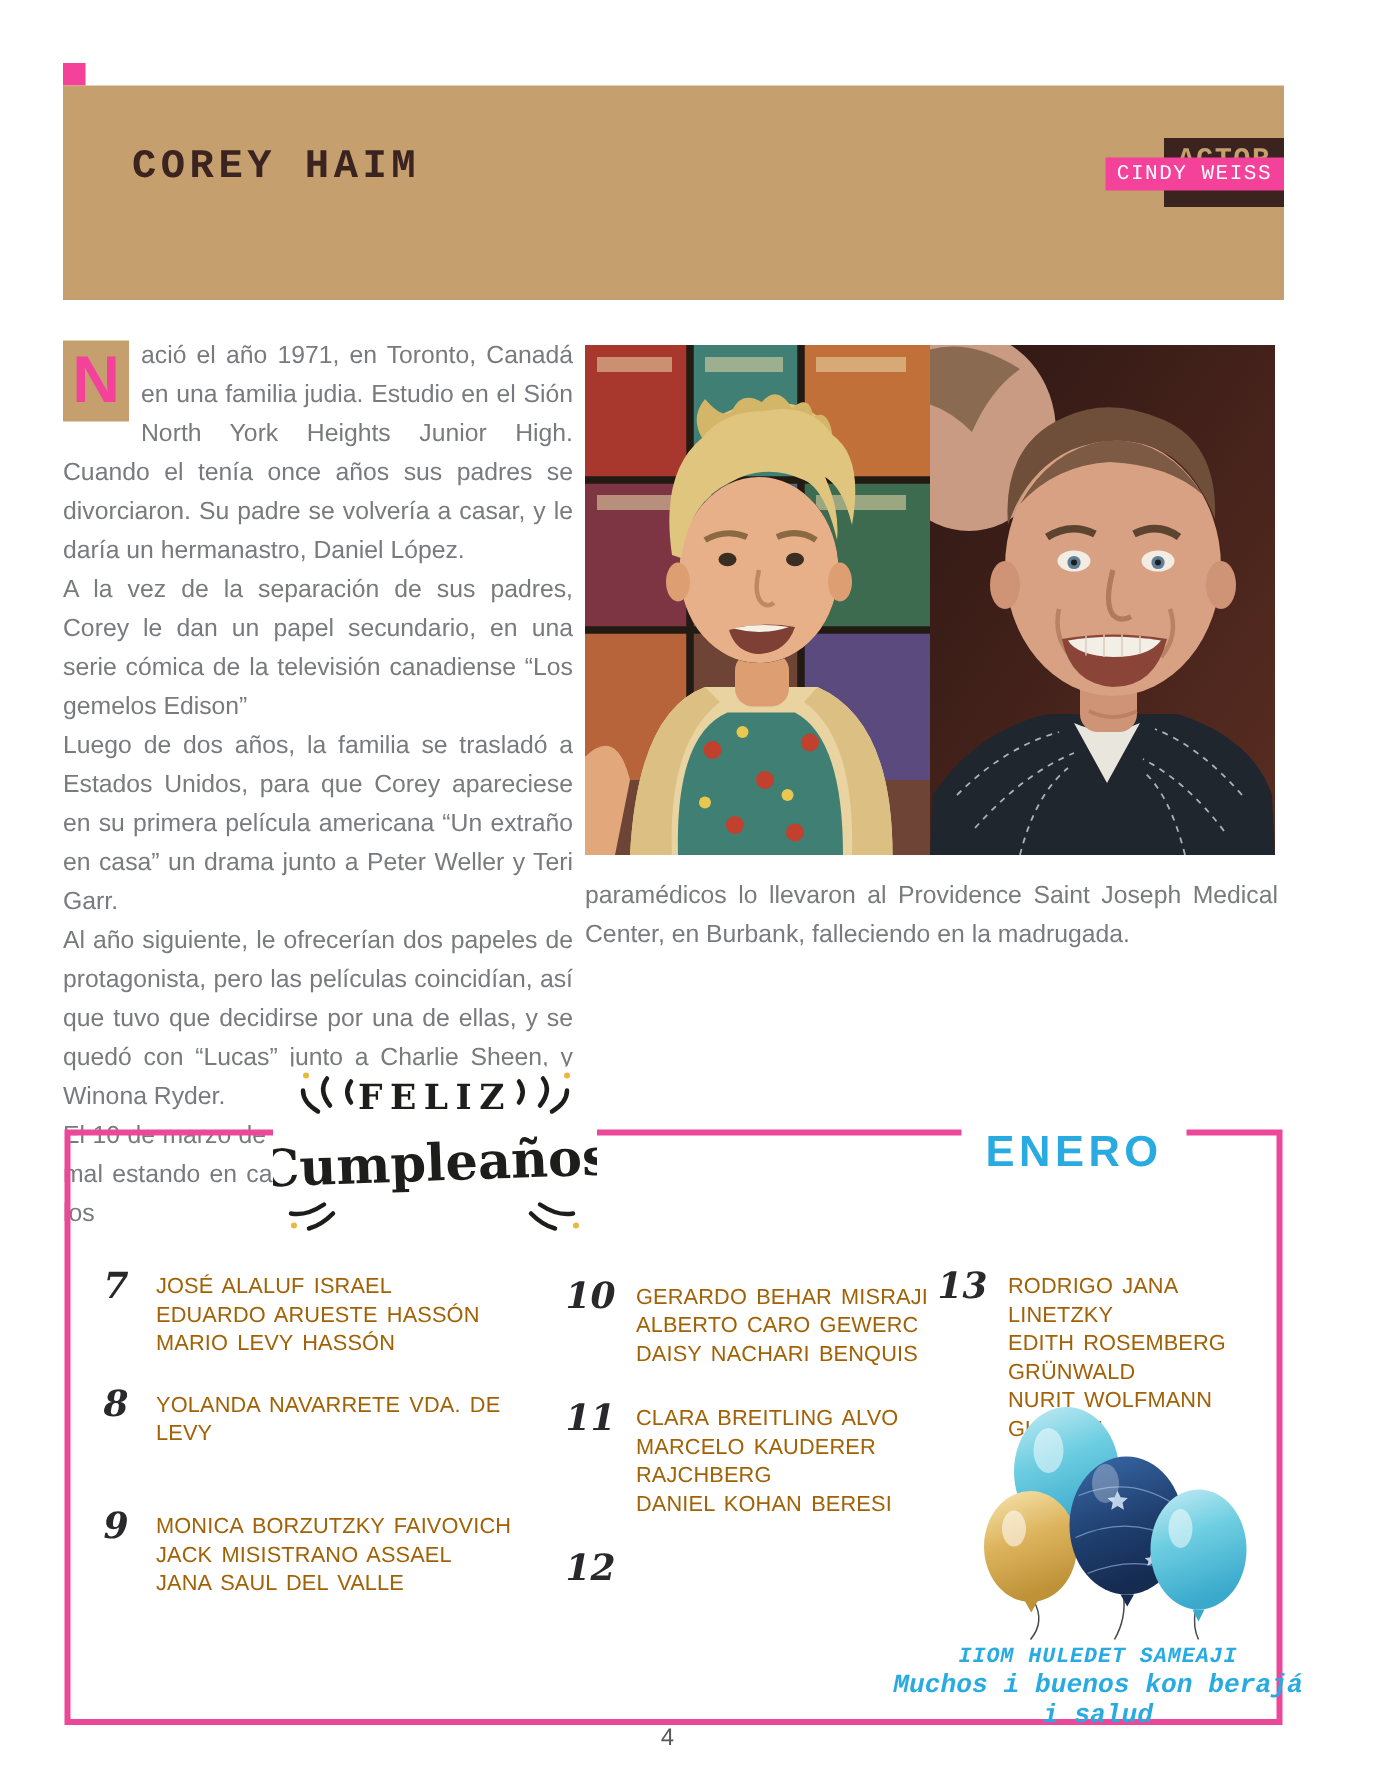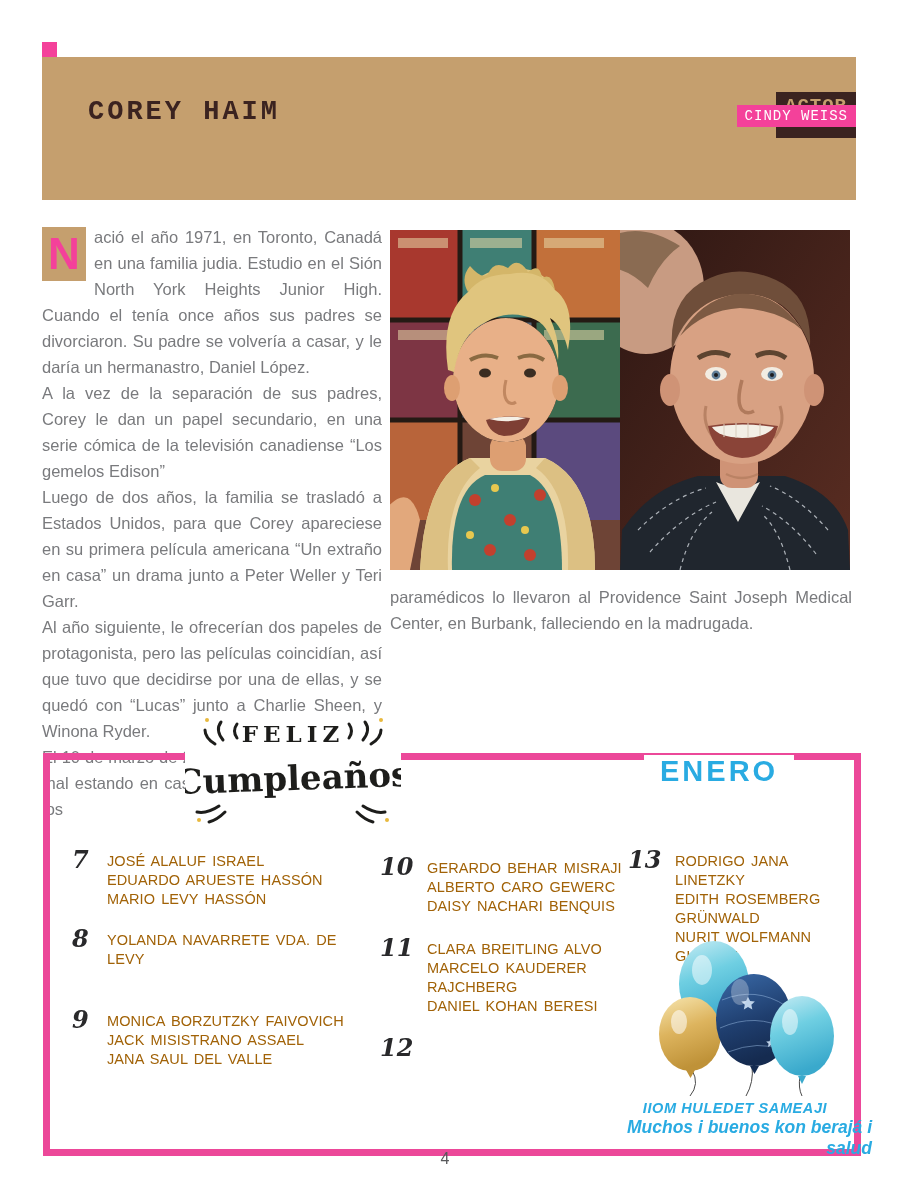--- a/index.html
+++ b/index.html
@@ -31,21 +31,21 @@
   .dropcap{
     float:left;width:44px;height:54px;background:#c59f6e;color:#f4419a;
     font-weight:bold;font-size:44px;line-height:54px;text-align:center;
     margin:3px 8px 2px 0;
   }
   .photos{position:absolute;left:390px;top:230px;width:460px;height:340px;display:flex;}
   .photos svg{display:block;}
   .caption{position:absolute;left:390px;top:584px;width:462px;margin:0;
     text-align:justify;font-size:16.5px;line-height:26px;color:#797a7d;}
   
-  .bbox{position:absolute;left:43px;top:753px;width:804px;height:389px;border:7px solid #ec4899;}
+  .bbox{position:absolute;left:43px;top:753px;width:804px;height:389px;border:4px solid #ec4899;}
   .logo{position:absolute;left:135px;top:-46px;width:216px;height:114px;background:#ffffff;}
   .month{
     position:absolute;left:578px;top:-21px;background:#ffffff;padding:0 16px;margin:16px;
     color:#29abe2;font-size:29px;font-weight:bold;letter-spacing:3px;
     font-family:"Liberation Sans",sans-serif;
   }
   .bcol{position:absolute;}
   .bcol.c1{left:22px;top:90px;width:300px;}
   .bcol.c2{left:330px;top:97px;width:268px;}
   .bcol.c3{left:578px;top:90px;width:226px;}
@@ -54,23 +54,23 @@
   .c2 .entry{margin-bottom:22px;}
   .day{
     font-family:"DejaVu Serif","Liberation Serif",serif;font-style:italic;font-weight:bold;
     font-size:24px;line-height:20px;color:#29292b;margin-right:11px;min-width:24px;
   }
   .c2 .day,.c3 .day{min-width:36px;}
   .names{padding-top:2px;}
   .nm{font-size:14.5px;line-height:19px;color:#a16207;word-spacing:2px;letter-spacing:0.1px;}
   .balloons{position:absolute;left:602px;top:176px;width:186px;height:162px;}
   .greeting{position:absolute;left:548px;top:340px;width:274px;text-align:center;color:#29abe2;
-    font-family:Liberation Sans, sans-serif;}
+    font-family:Liberation Mono, monospace;}
   .g1{font-size:14.5px;font-weight:bold;font-style:italic;letter-spacing:0.6px;margin:0;}
-  .g2{font-size:17.5px;font-weight:bold;font-style:italic;margin:1px 0 0 0;text-align:right;}
+  .g2{font-size:17.5px;font-weight:bold;font-style:italic;margin:1px 0 0 0;}
   
   .pagenum{position:absolute;left:43px;top:1150px;width:804px;text-align:center;
     font-size:16px;color:#58595b;}
 </style>
 </head>
 <body>
 
 <div class="corner-square"></div>
 <header class="banner">
   <h1 class="page-title">COREY HAIM</h1>

